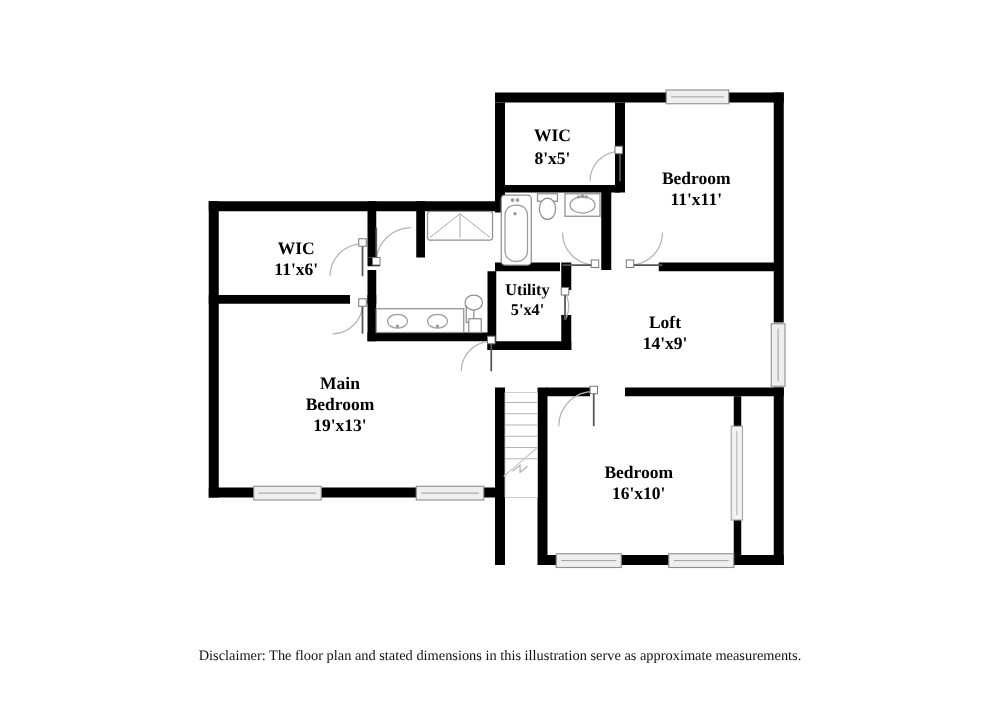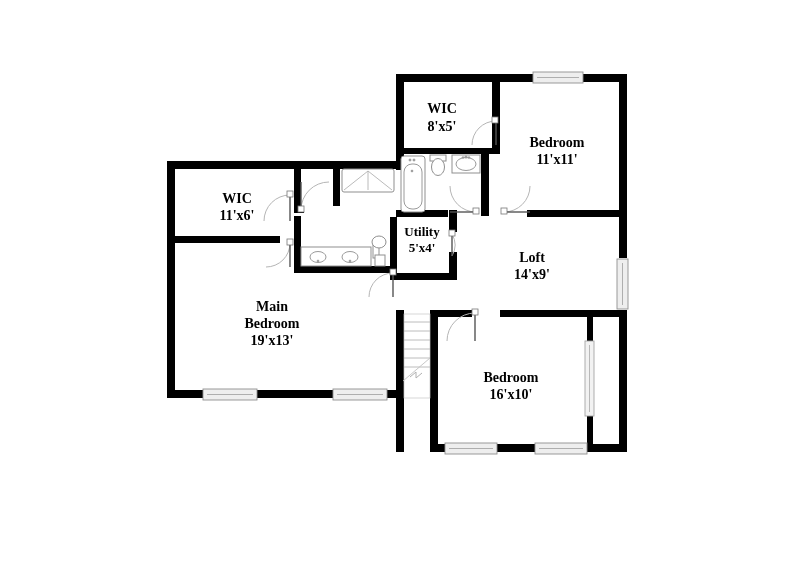--- a/index.html
+++ b/index.html
@@ -279,15 +279,16 @@
       <text class="room-label" x="272" y="328">Bedroom</text>
       <text class="room-label" x="272" y="345">19'x13'</text>
 
       <text class="room-label" x="511" y="382">Bedroom</text>
       <text class="room-label" x="511" y="399">16'x10'</text>
     </g>
 
   </svg>
 
   <div class="disclaimer">
+    <div>Disclaimer: The floor plan and stated dimensions in this illustration serve as approximate measurements.</div>
   </div>
 
 </div>
 
 </body></html>

